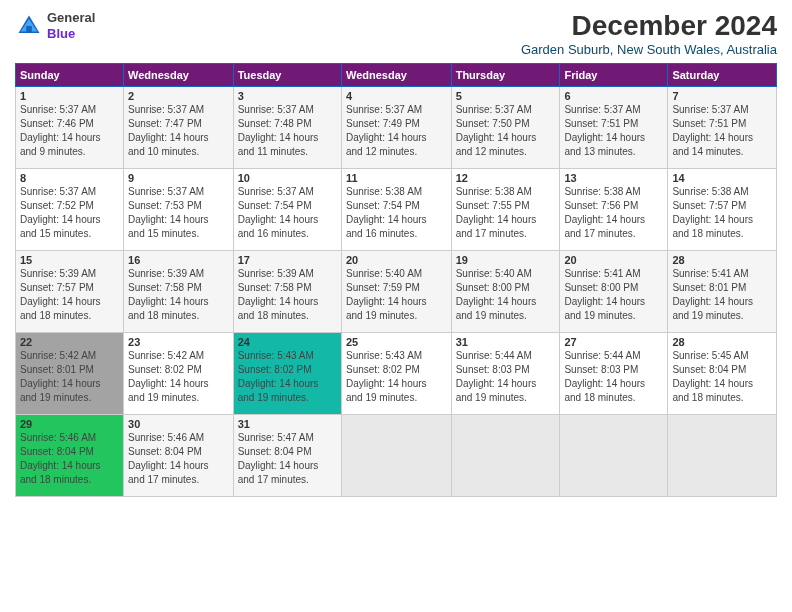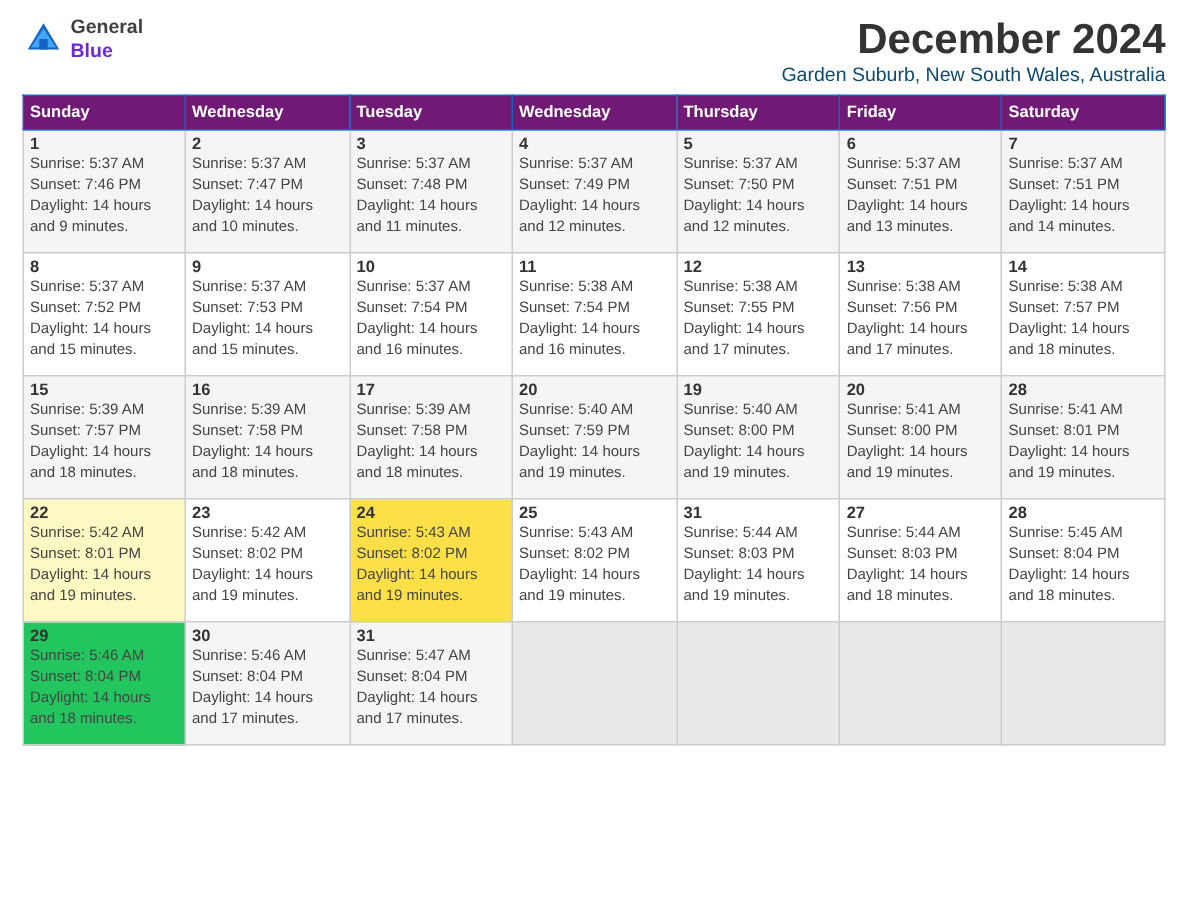--- a/index.html
+++ b/index.html
@@ -208,29 +208,29 @@
           <td style="background: rgb(245, 245, 245);">
             <div class="day-number">20</div>
             <div class="day-info">Sunrise: 5:41 AM<br>Sunset: 8:00 PM<br>Daylight: 14 hours<br>and 19 minutes.</div>
           </td>
           <td style="background: rgb(245, 245, 245);">
             <div class="day-number">28</div>
             <div class="day-info">Sunrise: 5:41 AM<br>Sunset: 8:01 PM<br>Daylight: 14 hours<br>and 19 minutes.</div>
           </td>
         </tr>
         <tr>
-          <td style="background: #fef9c3;">
+          <td style="background: #a3a3a3;">
             <div class="day-number">22</div>
             <div class="day-info">Sunrise: 5:42 AM<br>Sunset: 8:01 PM<br>Daylight: 14 hours<br>and 19 minutes.</div>
           </td>
           <td style="background: rgb(255, 255, 255);">
             <div class="day-number">23</div>
             <div class="day-info">Sunrise: 5:42 AM<br>Sunset: 8:02 PM<br>Daylight: 14 hours<br>and 19 minutes.</div>
           </td>
-          <td style="background: #fde047;">
+          <td style="background: #14b8a6;">
             <div class="day-number">24</div>
             <div class="day-info">Sunrise: 5:43 AM<br>Sunset: 8:02 PM<br>Daylight: 14 hours<br>and 19 minutes.</div>
           </td>
           <td style="background: rgb(255, 255, 255);">
             <div class="day-number">25</div>
             <div class="day-info">Sunrise: 5:43 AM<br>Sunset: 8:02 PM<br>Daylight: 14 hours<br>and 19 minutes.</div>
           </td>
           <td style="background: rgb(255, 255, 255);">
             <div class="day-number">31</div>
             <div class="day-info">Sunrise: 5:44 AM<br>Sunset: 8:03 PM<br>Daylight: 14 hours<br>and 19 minutes.</div>

